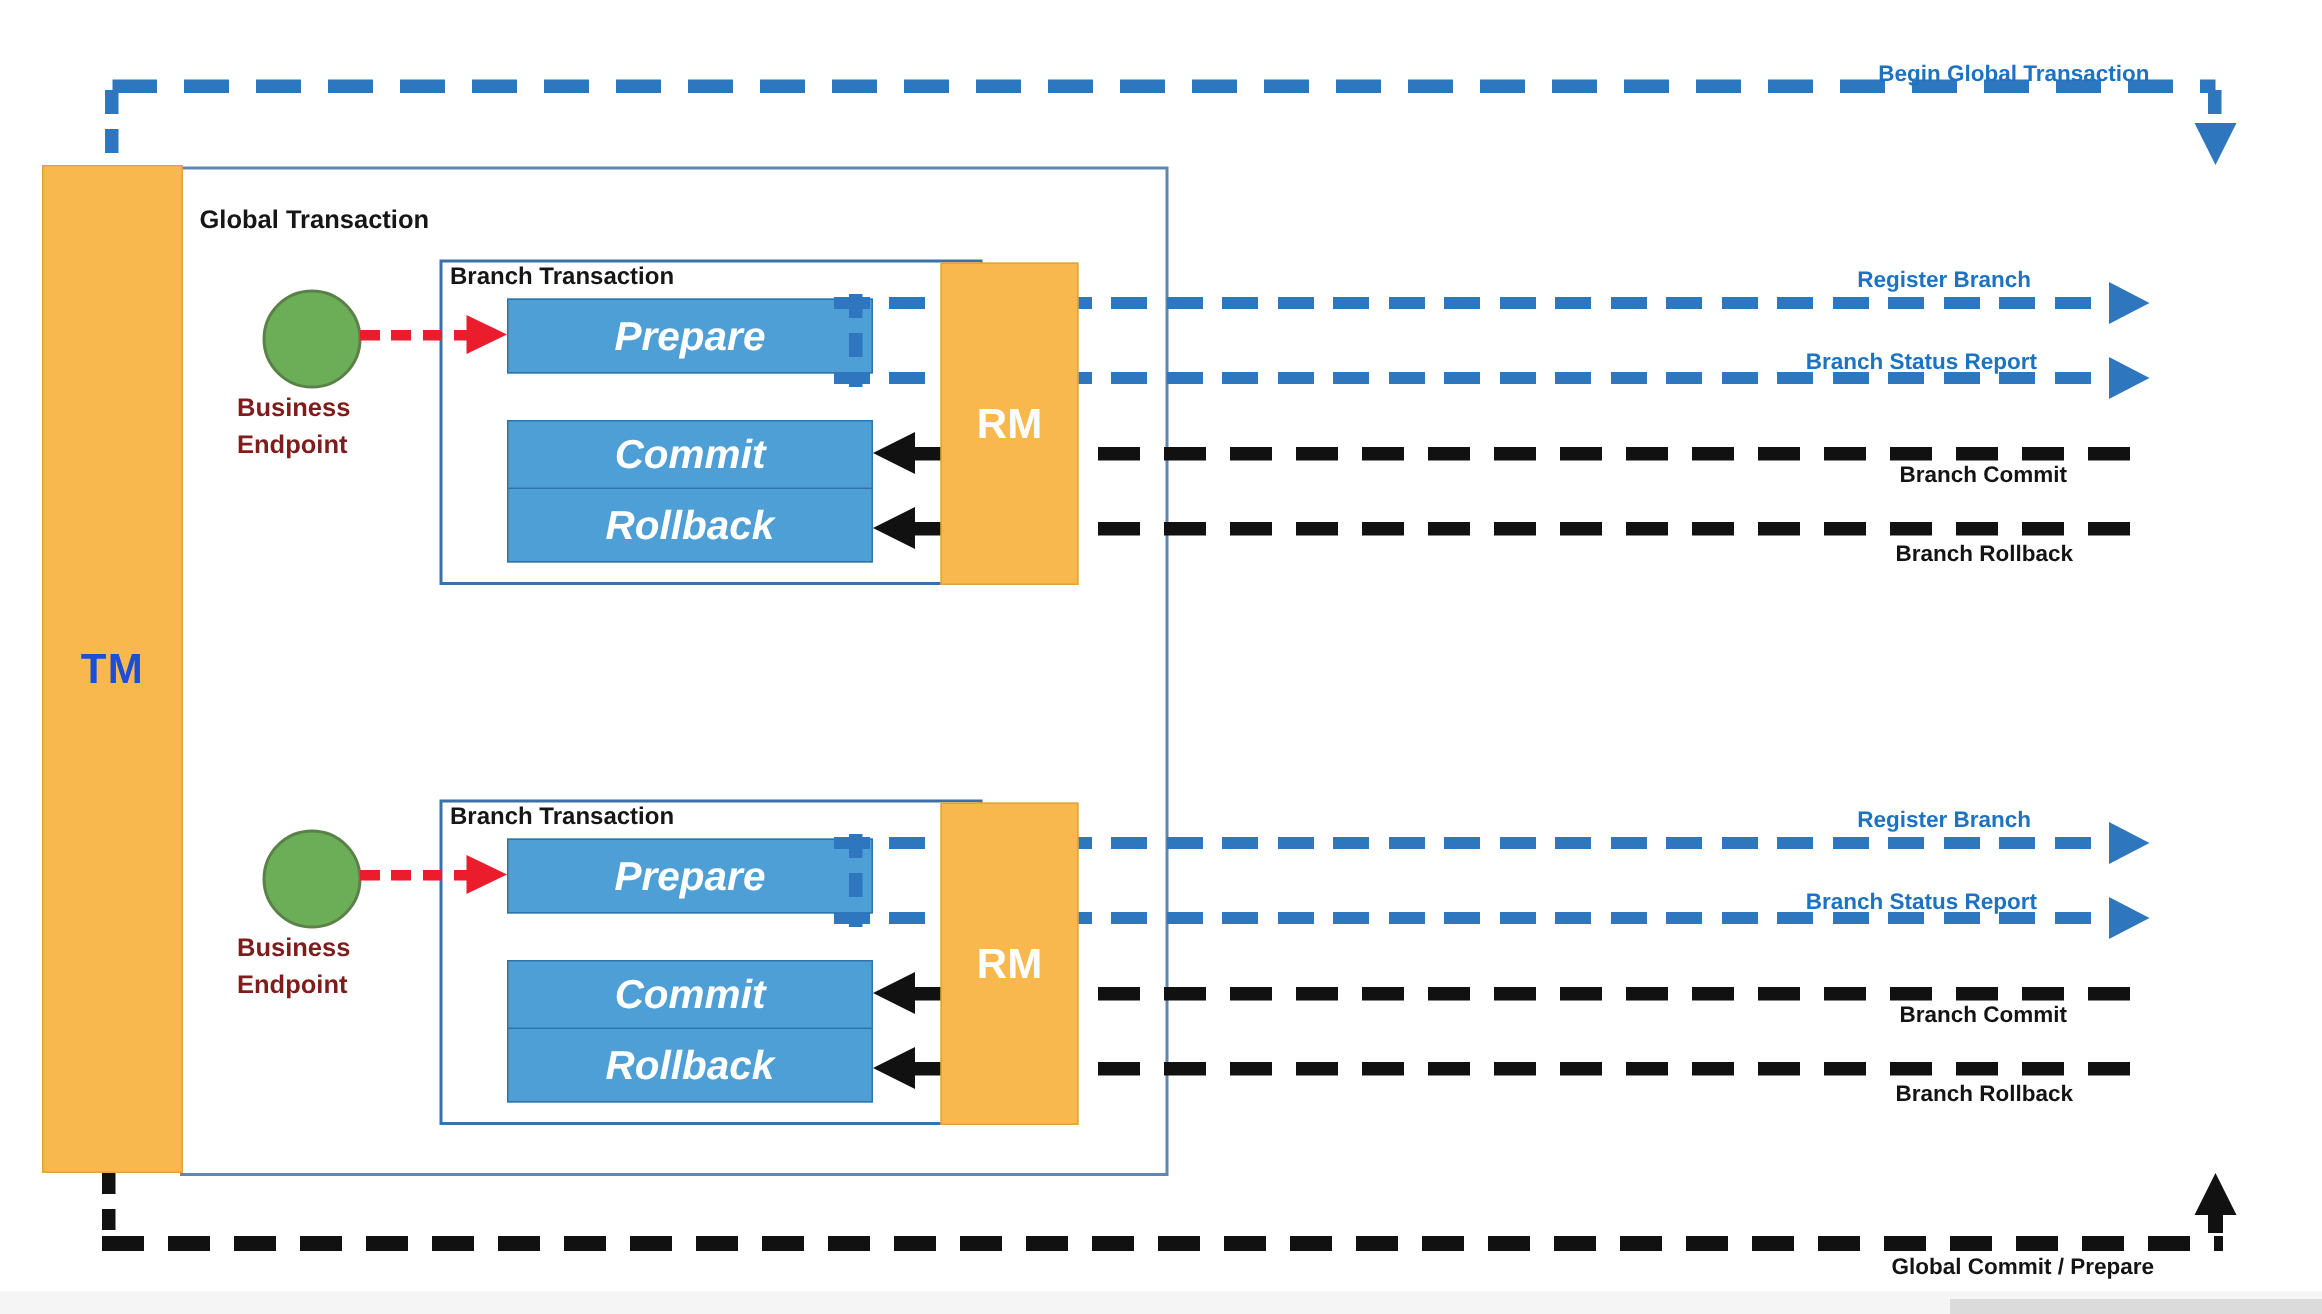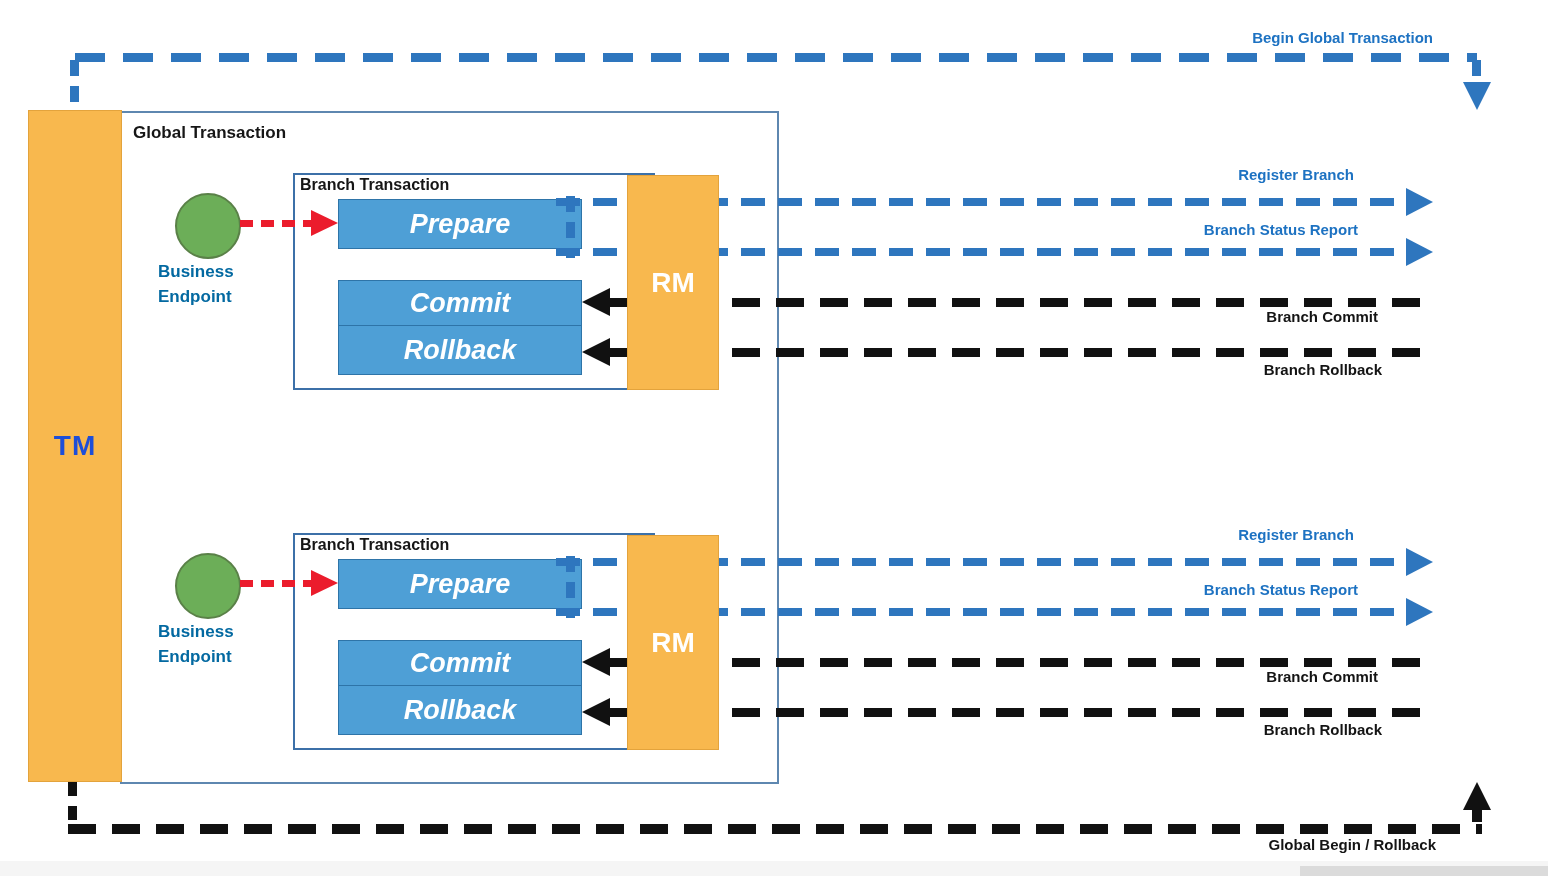--- a/index.html
+++ b/index.html
@@ -29,67 +29,67 @@
   .rm-box{
     position:absolute;background:var(--orange);border:1px solid var(--orange-border);
     display:flex;align-items:center;justify-content:center;
     color:#ffffff;font-weight:bold;font-size:28px;z-index:5;
   }
   
   .endpoint-circle{
     position:absolute;width:62px;height:62px;border-radius:50%;
     background:var(--green);border:2px solid var(--green-border);z-index:2;
   }
-  .endpoint-label{position:absolute;font-weight:bold;font-size:17px;line-height:25px;color:#0369a1;}
+  .endpoint-label{position:absolute;font-weight:bold;font-size:17px;line-height:25px;color:#7f1d1d;}
   
   .dash{position:absolute;z-index:3;}
   .dash-blue-h{background-image:repeating-linear-gradient(90deg,var(--blue-line) 0 24px,transparent 24px 37px);}
   .dash-blue-h-lg{background-image:repeating-linear-gradient(90deg,var(--blue-line) 0 30px,transparent 30px 48px);}
   .dash-blue-v{background-image:repeating-linear-gradient(180deg,var(--blue-line) 0 16px,transparent 16px 26px);}
   .dash-black-h{background-image:repeating-linear-gradient(90deg,var(--ink) 0 28px,transparent 28px 44px);}
   .dash-black-v{background-image:repeating-linear-gradient(180deg,var(--ink) 0 14px,transparent 14px 24px);}
   .dash-red-h{background-image:repeating-linear-gradient(90deg,var(--red) 0 13px,transparent 13px 21px);}
   
   .tri{position:absolute;width:0;height:0;z-index:4;}
   .tri-right-blue{border-left:27px solid var(--blue-line);border-top:14px solid transparent;border-bottom:14px solid transparent;}
   .tri-left-black{border-right:28px solid var(--ink);border-top:14px solid transparent;border-bottom:14px solid transparent;}
   .tri-down-blue{border-top:28px solid var(--blue-line);border-left:14px solid transparent;border-right:14px solid transparent;}
   .tri-up-black{border-bottom:28px solid var(--ink);border-left:14px solid transparent;border-right:14px solid transparent;}
   .tri-right-red{border-left:27px solid var(--red);border-top:13px solid transparent;border-bottom:13px solid transparent;}
   
   .msg{position:absolute;font-weight:bold;font-size:15px;white-space:nowrap;z-index:4;}
-  .msg-blue{color:var(--blue-label);}
+  .msg-blue{color:var(--blue-label);margin-top:12px;}
   .msg-ink{color:#141414;}
   .branch-layer{position:absolute;left:0;width:1504px;height:876px;}
   .strip{position:absolute;z-index:0;}
 </style>
 </head>
 <body>
 
 <div id="stage">
 
   <div class="strip" style="left:0;top:861px;width:1548px;height:15px;background:var(--strip-light);"></div>
   <div class="strip" style="left:1300px;top:866px;width:248px;height:10px;background:var(--strip-dark);"></div>
 
   <div class="gt-frame" style="left:120px;top:111px;width:655px;height:669px;"></div>
-  <div class="frame-label gt-label" style="left:133px;top:123px;">Global Transaction</div>
+  <div class="frame-label gt-label" style="left:133px;top:137px;">Global Transaction</div>
 
   <div class="actor" style="left:28px;top:110px;width:92px;height:670px;">TM</div>
 
   <div class="dash dash-blue-v" style="left:70px;top:60px;width:9px;height:50px;"></div>
   <div class="dash dash-blue-h-lg" style="left:75px;top:53px;width:1402px;height:9px;"></div>
   <div class="dash dash-blue-v" style="left:1472px;top:60px;width:9px;height:24px;"></div>
   <div class="tri tri-down-blue" style="left:1463px;top:82px;"></div>
   <div class="msg msg-blue" style="top:29px;right:115px;">Begin Global Transaction</div>
 
   <div class="dash dash-black-v" style="left:68px;top:782px;width:9px;height:44px;"></div>
   <div class="dash dash-black-h" style="left:68px;top:824px;width:1414px;height:10px;"></div>
   <div class="dash dash-black-v" style="left:1472px;top:808px;width:10px;height:18px;"></div>
   <div class="tri tri-up-black" style="left:1463px;top:782px;"></div>
-  <div class="msg msg-ink" style="top:836px;right:112px;">Global Begin / Rollback</div>
+  <div class="msg msg-ink" style="top:836px;right:112px;">Global Commit / Prepare</div>
 
   <div class="branch-layer" style="top:0;">
     <div class="branch-frame" style="left:293px;top:173px;width:358px;height:213px;"></div>
     <div class="frame-label branch-label" style="left:300px;top:176px;">Branch Transaction</div>
 
     <div class="endpoint-circle" style="left:175px;top:193px;"></div>
     <div class="endpoint-label" style="left:158px;top:259px;">
       <div>Business</div>
       <div>Endpoint</div>
     </div>

